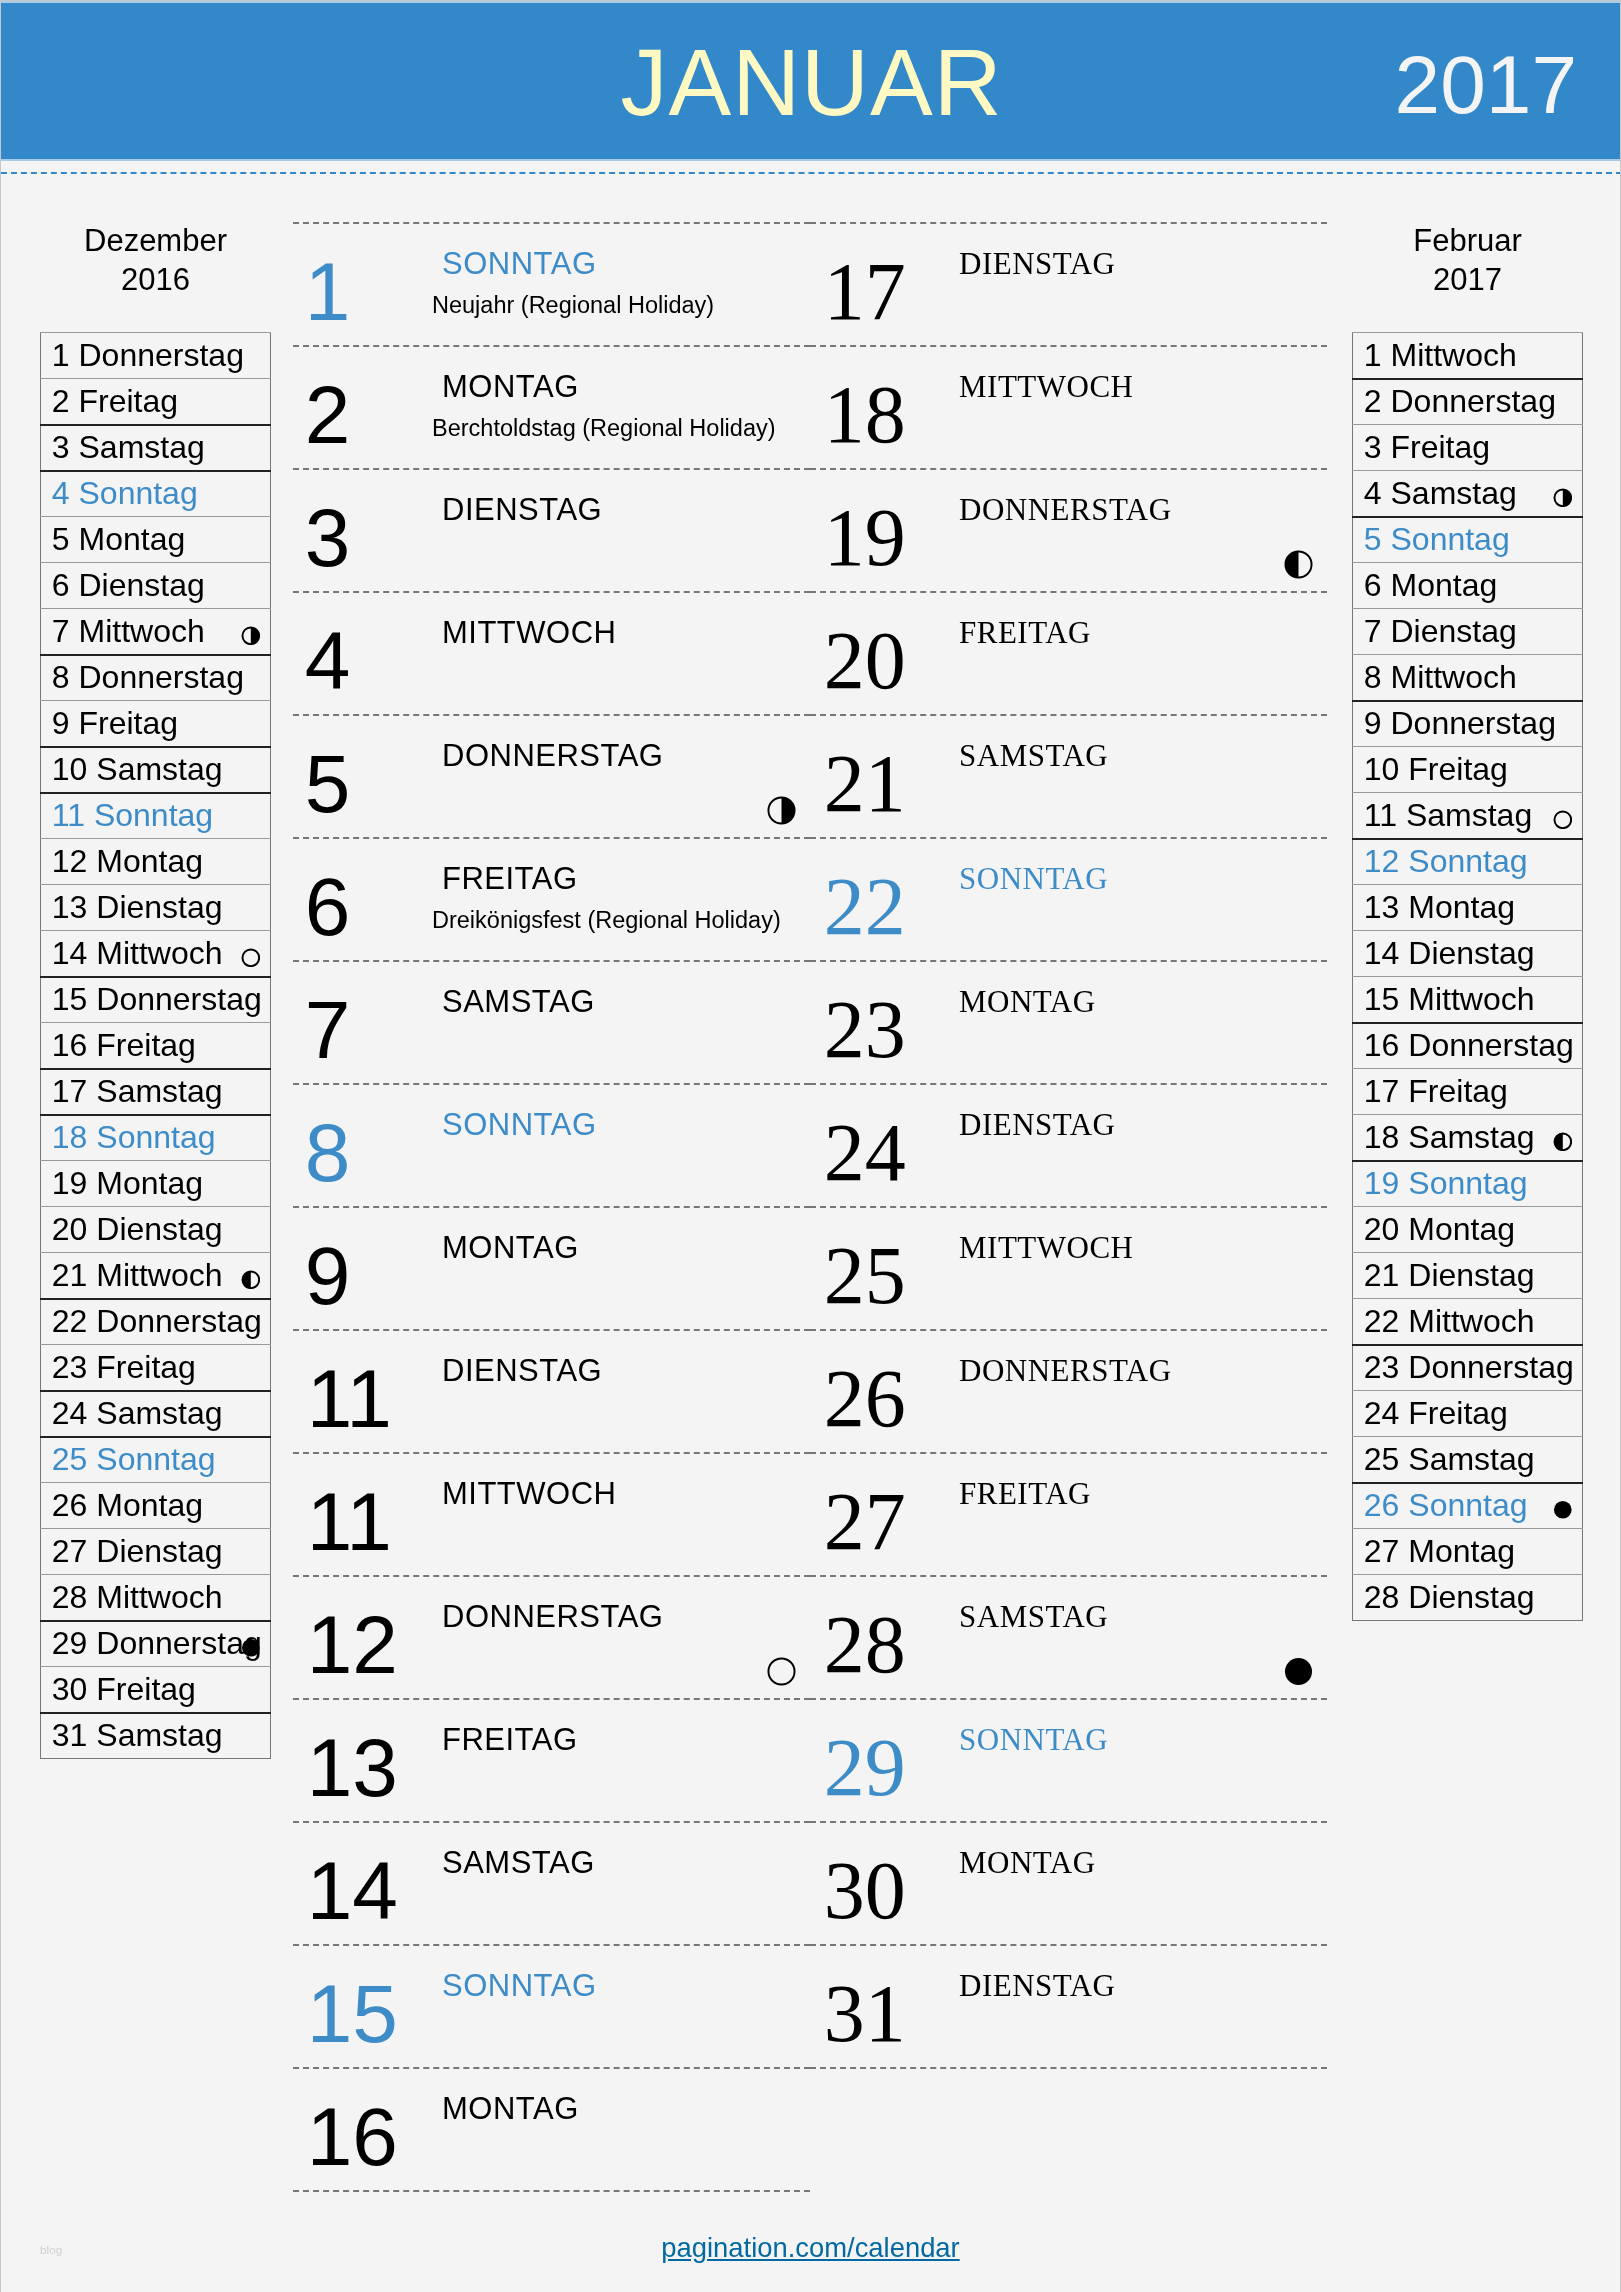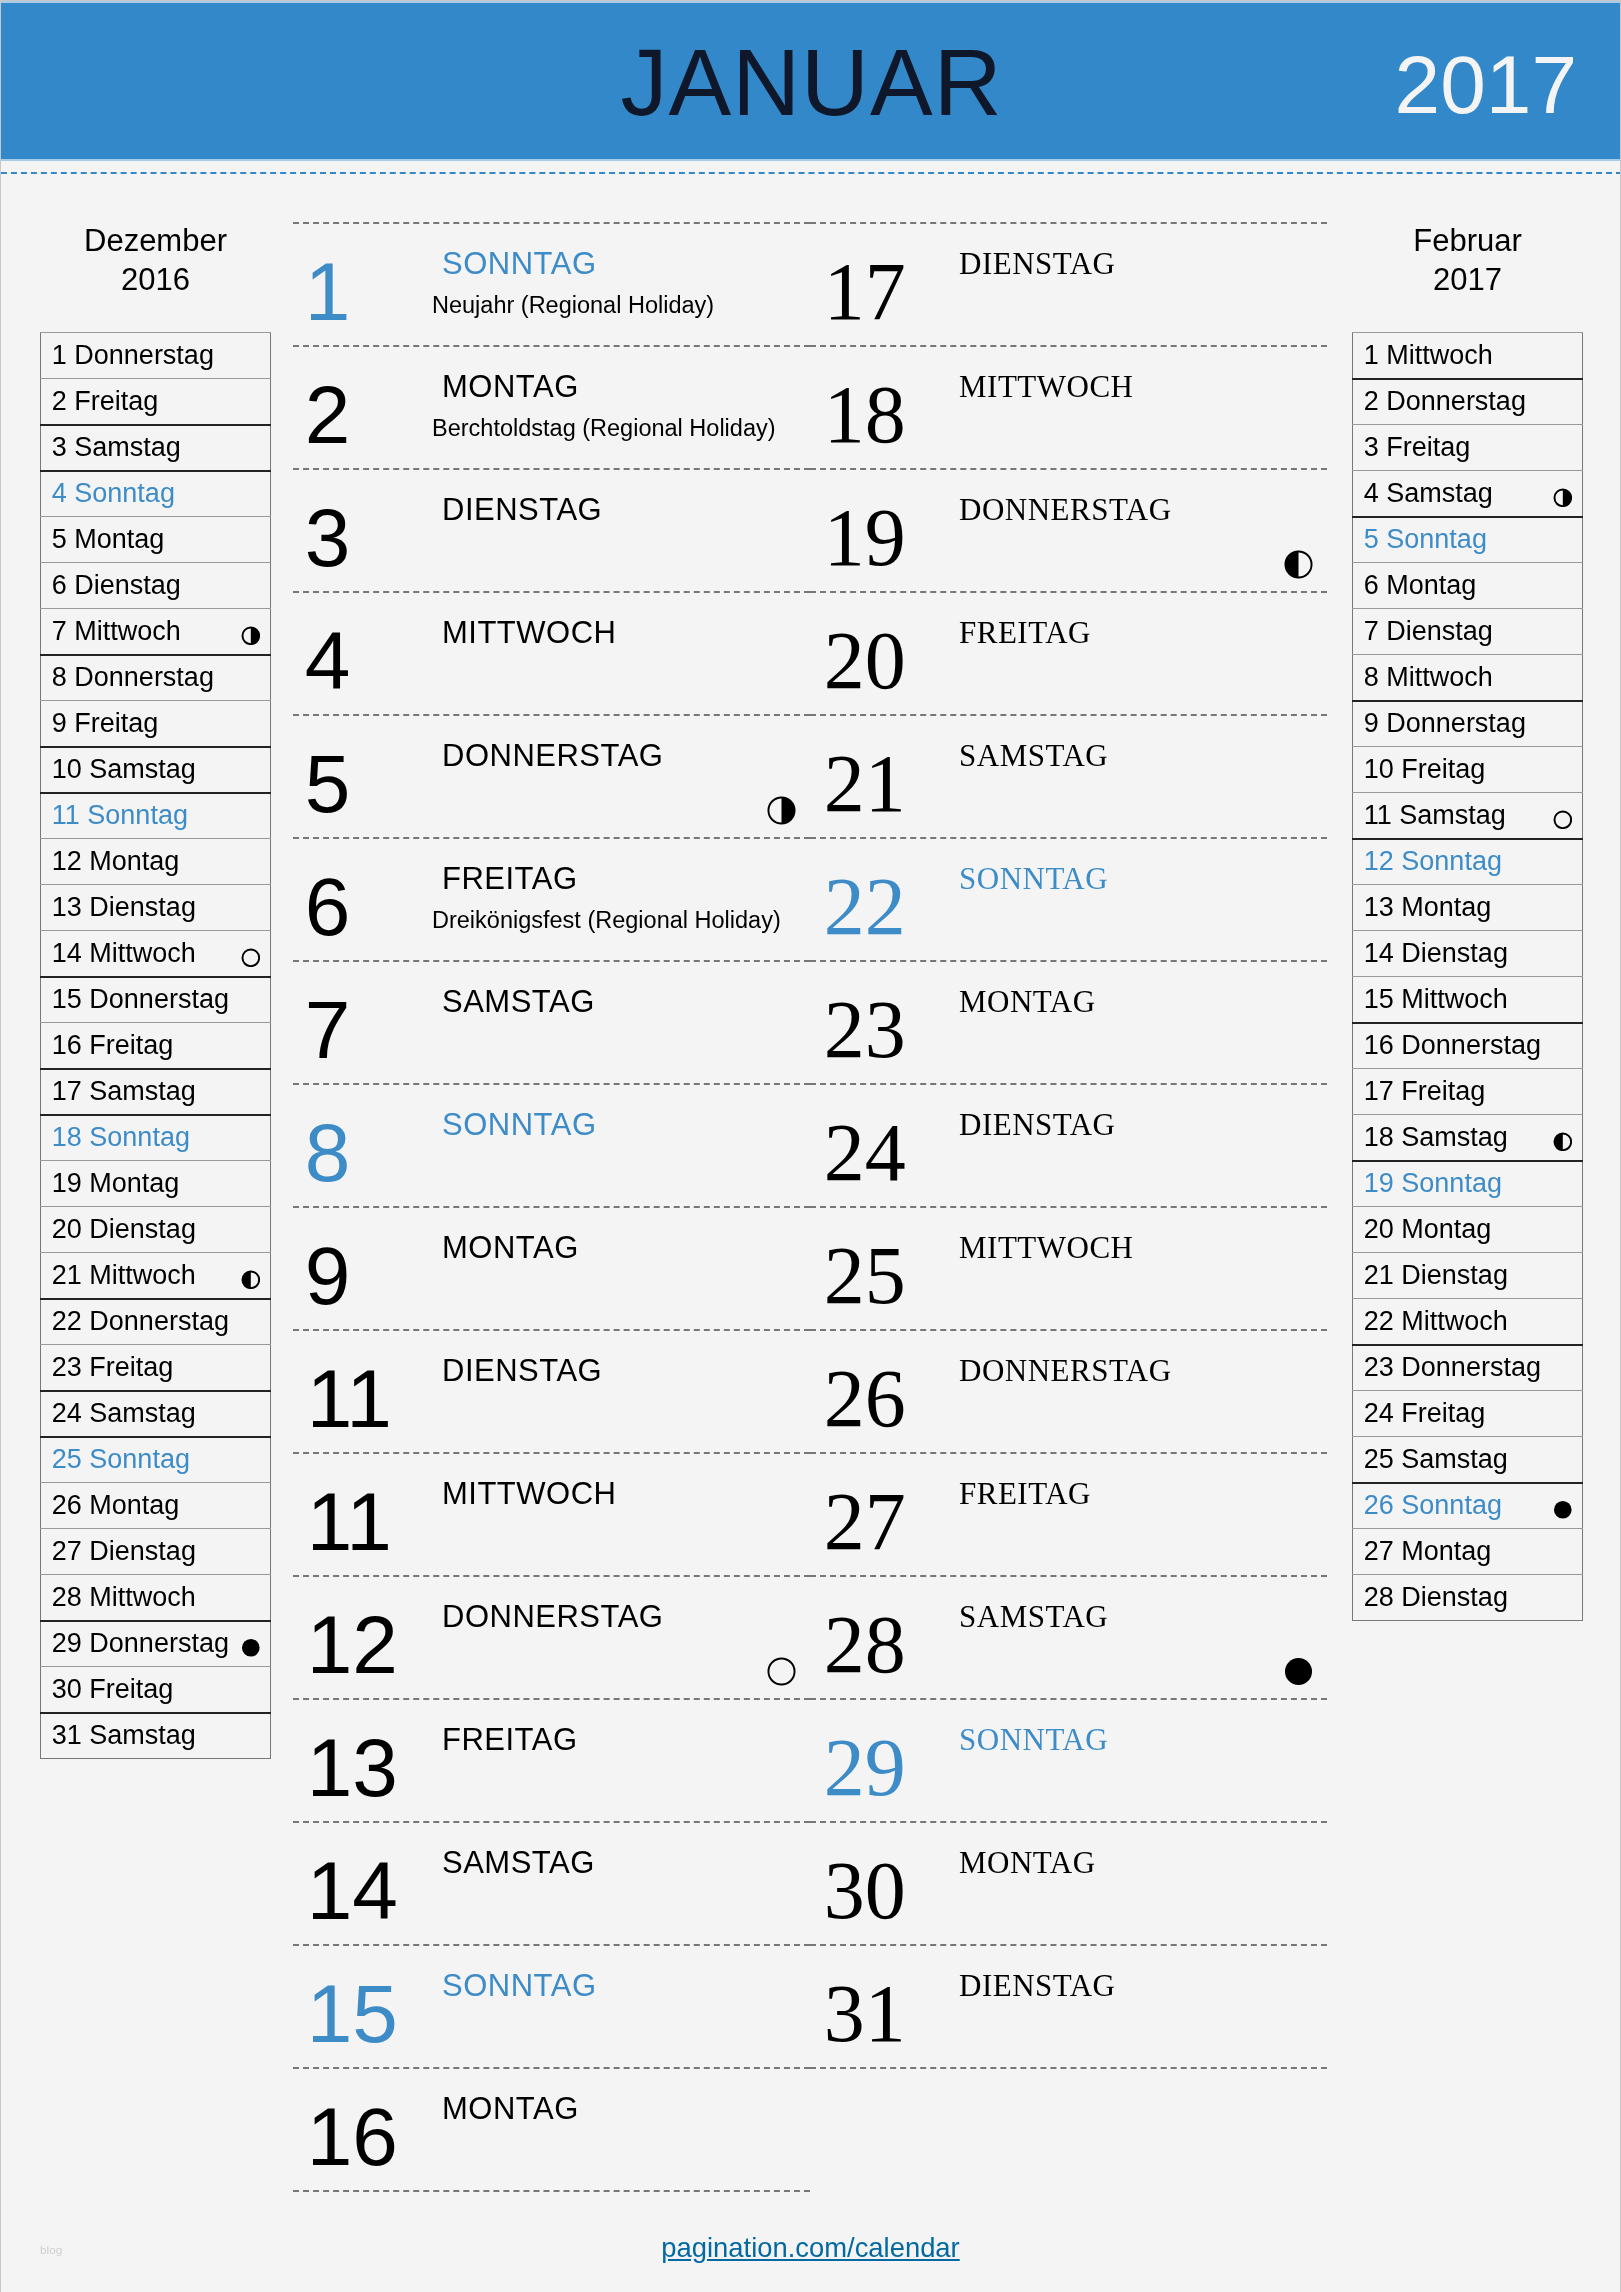--- a/index.html
+++ b/index.html
@@ -7,40 +7,40 @@
     width:1621px; height:2293px; position:relative; overflow:hidden;
     background:#f4f4f4; font-family:"Liberation Sans", sans-serif; color:#000;
     box-sizing:border-box; border:1px solid #c8c8c8;
   }
   .header {
     position:absolute; left:0; top:0; width:1621px; height:160px;
     background:#3288c8; border-top:2px solid #a9cce6; border-bottom:2px solid #a9cce6; box-sizing:border-box;
   }
   .header .month {
     position:absolute; left:0; right:0; top:25.5px; text-align:center;
-    color:#0f172a; font-size:94px; letter-spacing:1px;
+    color:#fef9c3; font-size:94px; letter-spacing:1px;
   }
   .header .year {
     position:absolute; right:45px; top:35px; color:#f4f4f4; font-size:82px;
   }
   .dashline {
     position:absolute; left:0; top:171px; width:1621px; height:0;
     border-top:2.9px dashed #3288c8;
   }
   .side { position:absolute; width:231px; }
   .side .title {
     position:absolute; left:0; width:231px; top:45px; text-align:center;
     font-size:31px; line-height:39px;
   }
   .side table {
     position:absolute; top:156px; left:0; width:231px;
     border-collapse:collapse; border:1.5px solid #777;
   }
   .side td {
-    height:46px; padding:0 0 0 10.8px; font-size:27px; border-top:1.5px solid #999;
+    height:46px; padding:0 0 0 10.8px; font-size:32px; border-top:1.5px solid #999;
     position:relative; white-space:nowrap; box-sizing:border-box;
   }
   .side td.strong { border-top:2px solid #222; }
   .side td.sun { color:#3d8cc8; }
   .side .moon { position:absolute; right:9.8px; top:16.7px; }
   .moon svg { display:block; }
   .col { position:absolute; top:221px; width:517px; }
   .day {
     position:relative; height:123px; border-top:2px dashed #777; box-sizing:border-box;
   }

